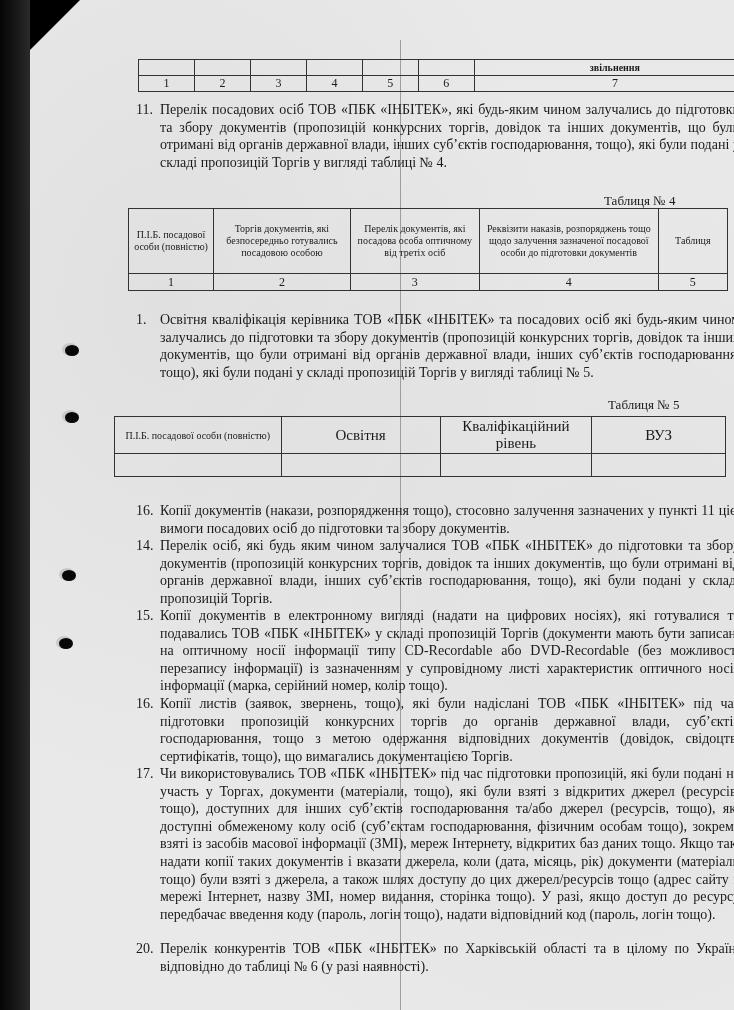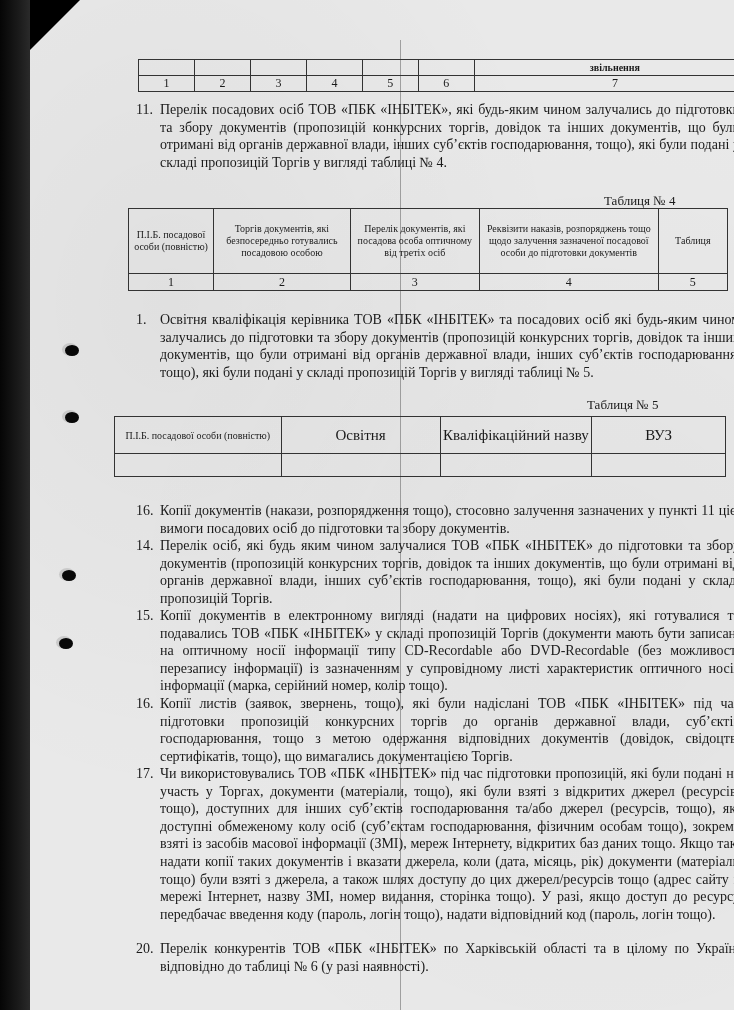--- a/index.html
+++ b/index.html
@@ -129,34 +129,34 @@
         <td>4</td>
         <td>5</td>
       </tr>
     </tbody>
       </table>
 
     <div class="item" style="top:311px;">
       <span class="num">1.</span><span>Освітня кваліфікація керівника ТОВ «ПБК «ІНБІТЕК»  та посадових осіб які будь-яким чином залучались до підготовки та збору документів (пропозицій конкурсних торгів, довідок та інших документів, що були отримані від органів державної влади, інших суб’єктів господарювання, тощо), які були подані у складі пропозицій Торгів у вигляді таблиці № 5.</span>
     </div>
 
-    <div class="caption" style="left:557px; top:397px;">Таблиця № 5</div>
+    <div class="caption" style="left:578px; top:397px;">Таблиця № 5</div>
 
     <table class="t5">
       <colgroup>
         <col style="width:132px">
           <col style="width:126px">
           <col style="width:120px">
           <col style="width:106px">
       </colgroup>
       <tbody>
           <tr class="hr">
         <td>П.І.Б. посадової особи (повністю)</td>
         <td class="big">Освітня</td>
-        <td class="big">Кваліфікаційний назву</td>
+        <td class="big">Кваліфікаційний рівень</td>
         <td class="big">ВУЗ</td>
       </tr>
       <tr class="er">
         <td></td>
         <td></td>
         <td></td>
         <td></td>
       </tr>
     </tbody>
       </table>

